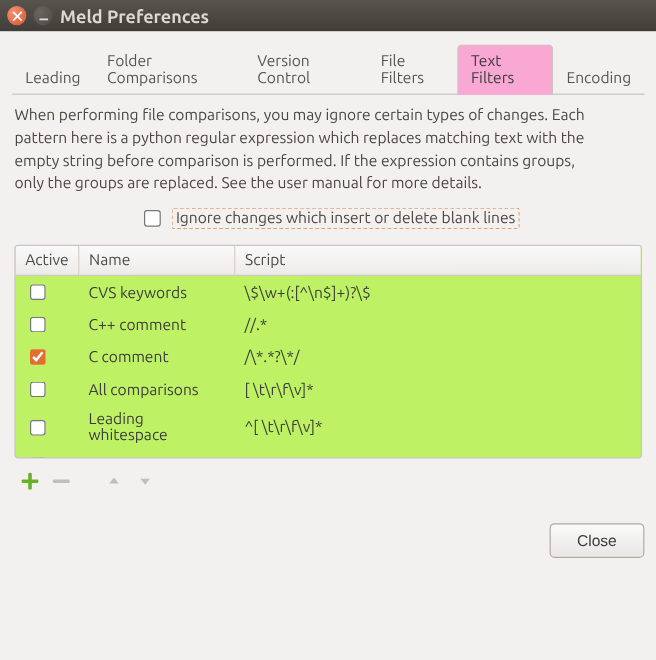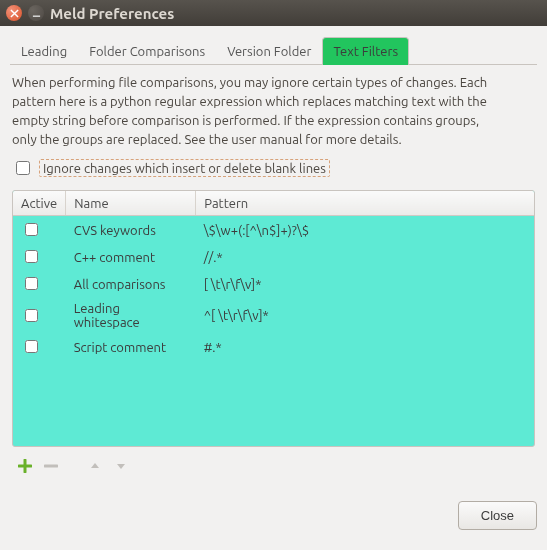--- a/index.html
+++ b/index.html
@@ -49,48 +49,49 @@
     padding: 6px 10px 7px 10px;
     border: 1px solid transparent;
     border-bottom: none;
     position: relative;
     top: 1px;
     color: #555;
     background: transparent;
     cursor: pointer;
   }
   .tab.active {
-    background: #22c55e;
+    background: #f9a8d4;
     border-color: #c9c4bf;
     border-radius: 4px 4px 0 0;
     color: #3c3c3c;
   }
   .desc {
     color: #4b4640;
     line-height: 1.45;
     max-width: 480px;
     margin: 4px 2px 10px 2px;
   }
   .check-row {
     display: flex;
     align-items: center;
     gap: 6px;
     margin: 0 0 12px 2px;
+    justify-content: center;
   }
   .check-row input {
     width: 14px; height: 14px;
     accent-color: #e36f2f;
   }
   .check-row label { color: #4b4640; border: 1px dashed #d7a27a; padding: 1px 3px; border-radius:2px;}
   .table-wrap {
-    background: #5eead4;
+    background: #bef264;
     border: 1px solid #c9c4bf;
     border-radius: 3px;
     margin: 0 2px;
-    height: 257px;
+    height: 178px;
     overflow: hidden;
     box-shadow: inset 0 1px 0 rgba(255,255,255,.6);
   }
   table { width: 100%; border-collapse: collapse; }
   th {
     text-align: left;
     font-weight: normal;
     font-size: 13px;
     padding: 5px 8px;
     background: linear-gradient(to bottom,#fafafa,#ecebe9);
@@ -152,50 +153,57 @@
         <path d="M1 8 H9" stroke="#ddd" stroke-width="1.6"></path>
       </svg>
   </span>
   <span>Meld Preferences</span>
 </div>
 
 <div class="content">
   <div class="tabs">
     <div class="tab">Leading</div>
     <div class="tab">Folder Comparisons</div>
-    <div class="tab">Version Folder</div>
+    <div class="tab">Version Control</div>
+    <div class="tab">File Filters</div>
     <div class="tab active">Text Filters</div>
+    <div class="tab">Encoding</div>
   </div>
 
   <div class="desc">When performing file comparisons, you may ignore certain types of changes. Each pattern here is a python regular expression which replaces matching text with the empty string before comparison is performed. If the expression contains groups, only the groups are replaced. See the user manual for more details.</div>
 
   <div class="check-row">
     <input type="checkbox" id="ignorecb" style="">
     <label for="ignorecb">Ignore changes which insert or delete blank lines</label>
   </div>
 
   <div class="table-wrap">
     <table>
       <thead>
         <tr>
           <th>Active</th>
           <th class="name-col">Name</th>
-          <th>Pattern</th>
+          <th>Script</th>
         </tr>
       </thead>
       <tbody id="tbody">
           <tr>
             <td class="active-col"><input type="checkbox" style=""></td>
             <td class="name-col">CVS keywords</td>
             <td>\$\w+(:[^\n$]+)?\$</td>
           </tr>
           <tr>
             <td class="active-col"><input type="checkbox" style=""></td>
             <td class="name-col">C++ comment</td>
             <td>//.*</td>
+          </tr>
+          <tr>
+            <td class="active-col"><input type="checkbox" checked="" style=""></td>
+            <td class="name-col">C comment</td>
+            <td>/\*.*?\*/</td>
           </tr>
           <tr>
             <td class="active-col"><input type="checkbox" style=""></td>
             <td class="name-col">All comparisons</td>
             <td>[ \t\r\f\v]*</td>
           </tr>
           <tr>
             <td class="active-col"><input type="checkbox" style=""></td>
             <td class="name-col">Leading whitespace</td>
             <td>^[ \t\r\f\v]*</td>

